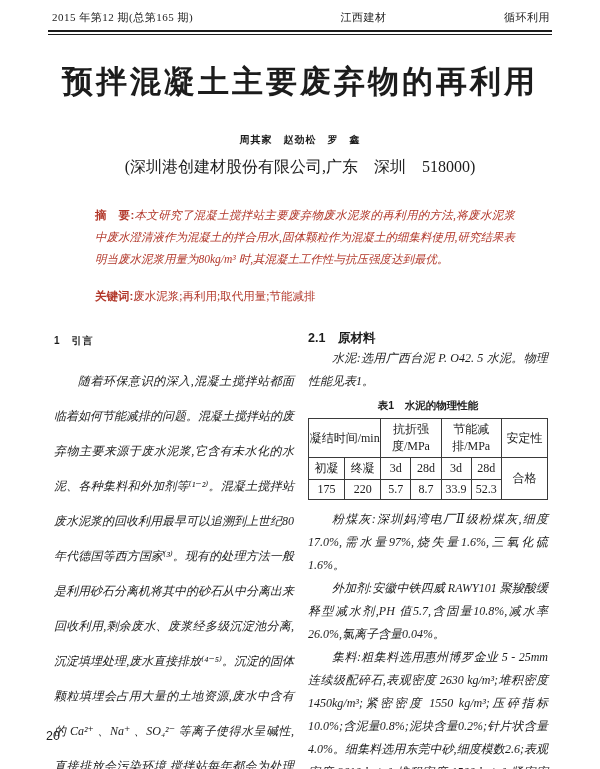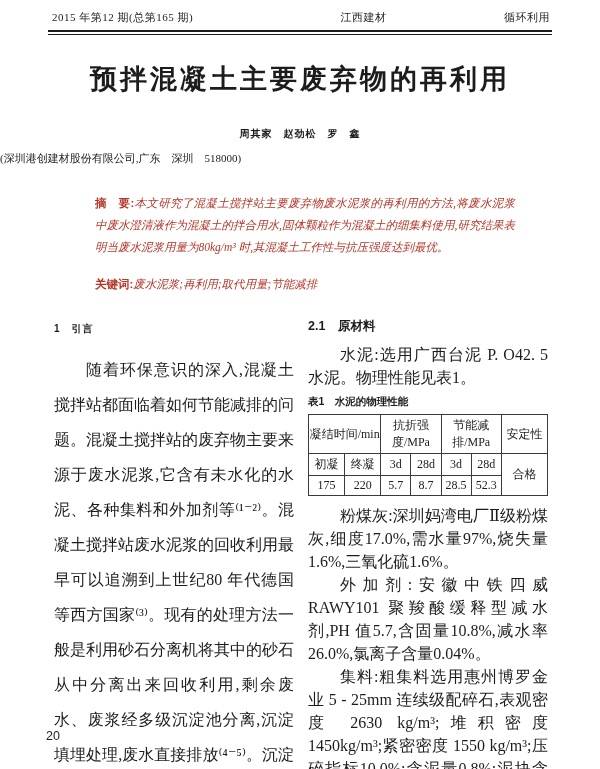--- a/index.html
+++ b/index.html
@@ -7,50 +7,50 @@
   body { width:600px; height:769px; overflow:hidden;
          font-family:"Liberation Serif","DejaVu Serif",serif; color:#1c1c1c; }
   .page { position:relative; width:600px; height:769px; background:#fff; }
 
   .header { display:flex; justify-content:space-between; align-items:baseline;
             padding:10px 50px 0 52px; font-size:11px; letter-spacing:0.5px; }
   .header .h-center { margin-left:30px; }
   .double-rule { margin:5px 48px 0 48px; height:5px;
                  border-top:2px solid #1c1c1c; border-bottom:1px solid #1c1c1c; }
 
-  .title { text-align:center; font-size:27px; font-weight:bold; letter-spacing:3px;
+  .title { text-align:center; font-size:31px; font-weight:bold; letter-spacing:3px;
            margin-top:26px; font-family:Liberation Sans, sans-serif; }
   .authors { text-align:center; font-size:10px; margin-top:30px; letter-spacing:1px;
              font-weight:bold; font-family:"Liberation Sans","DejaVu Sans",sans-serif; }
-  .affiliation { text-align:left; font-size:11px; margin-top:10px; }
+  .affiliation { text-align:center; font-size:16px; margin-top:10px; }
 
   .abstract { margin:26px 85px 0 95px; font-size:11.5px; line-height:22px;
               text-align:justify; color:#b2372a; }
   .abstract .abs-label { font-style:normal; font-weight:bold;
               font-family:"Liberation Sans","DejaVu Sans",sans-serif; }
   .abstract .abs-text { font-style:italic; }
   .keywords { margin:19px 85px 0 95px; font-size:11.5px; color:#b2372a; }
   .keywords b { font-family:"Liberation Sans","DejaVu Sans",sans-serif; }
-  .keywords span { font-style:italic; }
+  .keywords span { }
 
   .columns { display:flex; gap:14px; margin:26px 52px 0 54px; }
   .col { width:240px; }
 
   h3.sec { font-size:10px; font-weight:bold; letter-spacing:1px;
            font-family:"Liberation Sans","DejaVu Sans",sans-serif; }
   .col-left h3.sec-1 { margin-top:4px; margin-bottom:16px; }
   .col-left h3.sec-2 { margin-top:14px; }
-  h4.subsec { font-size:12.5px; font-weight:bold; margin-bottom:8px;
+  h4.subsec { font-size:12.5px; font-weight:bold; 
            font-family:"Liberation Sans","DejaVu Sans",sans-serif; }
 
-  .body-par { font-size:16px; text-align:justify; text-indent:2em; }
+  .body-par { font-size:12px; text-align:justify; text-indent:2em;font-style:italic; }
   .col-left .body-par { line-height:35px; margin-bottom:3px; }
   .col-right .body-par { line-height:23px; }
 
-  .table-caption { font-size:10.5px; font-weight:bold; margin:6px 0 5px 0;
+  .table-caption { text-align:center; font-size:10.5px; font-weight:bold; margin:6px 0 5px 0;
            font-family:"Liberation Sans","DejaVu Sans",sans-serif; }
   table.t1 { width:100%; border-collapse:collapse; table-layout:fixed;
              font-size:12px; text-align:center; margin-bottom:8px; }
   table.t1 td { border:1px solid #3a3a3a; padding:2px 0; height:15px; }
   table.t1 col.c-time { width:36px; } table.t1 col.c-str { width:30px; }
   table.t1 col.c-stab { width:46px; }
 
   .watermark { position:absolute; left:225px; top:706px; font-size:30px; color:#e8925a;
                letter-spacing:2px; white-space:nowrap; font-weight:500;
                font-family:"Liberation Sans","DejaVu Sans",sans-serif; }
@@ -114,21 +114,21 @@
           <td>28d</td>
           <td>3d</td>
           <td>28d</td>
           <td rowspan="2">合格</td>
         </tr>
         <tr>
           <td>175</td>
           <td>220</td>
           <td>5.7</td>
           <td>8.7</td>
-          <td>28.5</td>
+          <td>33.9</td>
           <td>52.3</td>
         </tr>
       </tbody>
         </table>
 
       <p class="body-par">粉煤灰:深圳妈湾电厂Ⅱ级粉煤灰,细度17.0%,需水量97%,烧失量1.6%,三氧化硫1.6%。</p>
       <p class="body-par">外加剂:安徽中铁四威 RAWY101 聚羧酸缓释型减水剂,PH 值5.7,含固量10.8%,减水率26.0%,氯离子含量0.04%。</p>
       <p class="body-par">集料:粗集料选用惠州博罗金业 5 - 25mm 连续级配碎石,表观密度 2630 kg/m³;堆积密度 1450kg/m³;紧密密度 1550 kg/m³;压碎指标10.0%;含泥量0.8%;泥块含量0.2%;针片状含量4.0%。细集料选用东莞中砂,细度模数2.6;表观密度 2610 kg/m³;堆积密度 1500 kg/m³;紧密密度 1650kg/m³;含泥量1.4%;泥块含量0.5%。</p>
     </div>
 

